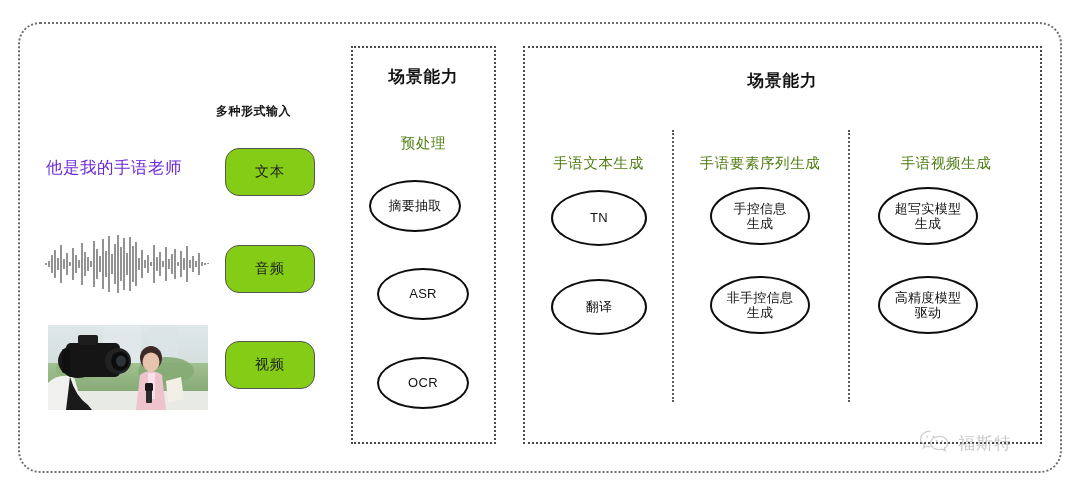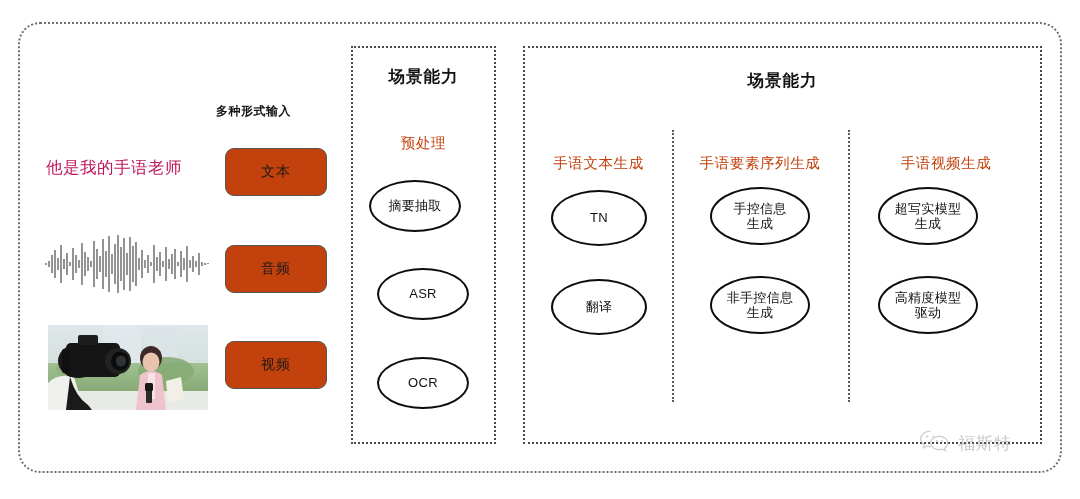--- a/index.html
+++ b/index.html
@@ -54,37 +54,37 @@
     letter-spacing: 0.5px;
     white-space: nowrap;
     color: #161616;
   }
   .sample-text {
     position: absolute;
     left: 16px;
     top: 62px;
     font-size: 16.5px;
     white-space: nowrap;
-    color: #be185d;
+    color: #6d28d9;
     letter-spacing: 0.5px;
   }
 
   .modal-box {
     position: absolute;
-    width: 102px;
+    width: 90px;
     height: 48px;
     border: 1.6px solid #555;
-    border-radius: 9px;
+    border-radius: 14px;
     box-sizing: border-box;
     display: flex;
     align-items: center;
     justify-content: center;
     font-size: 14px;
     color: #1a1a1a;
-    background: #c2410c;
+    background: #84cc16;
     letter-spacing: 1px;
   }
   .modal-box.b1 { left: 195px; top: 53px; }
   .modal-box.b2 { left: 195px; top: 150px; }
   .modal-box.b3 { left: 195px; top: 246px; }
 
   
   .waveform {
     position: absolute;
     left: 14px;
@@ -127,21 +127,21 @@
     letter-spacing: 1px;
     color: #111;
   }
   .panel-scene .panel-title { top: 18px; }
   .panel-core  .panel-title { top: 22px; }
 
   .col-title {
     position: absolute;
     text-align: center;
     font-size: 14.5px;
-    color: #c2410c;
+    color: #4d7c0f;
     letter-spacing: 0.6px;
     white-space: nowrap;
   }
 
   
   .ellipse {
     position: absolute;
     border: 2.2px solid #0d0d0d;
     border-radius: 50%;
     box-sizing: border-box;

